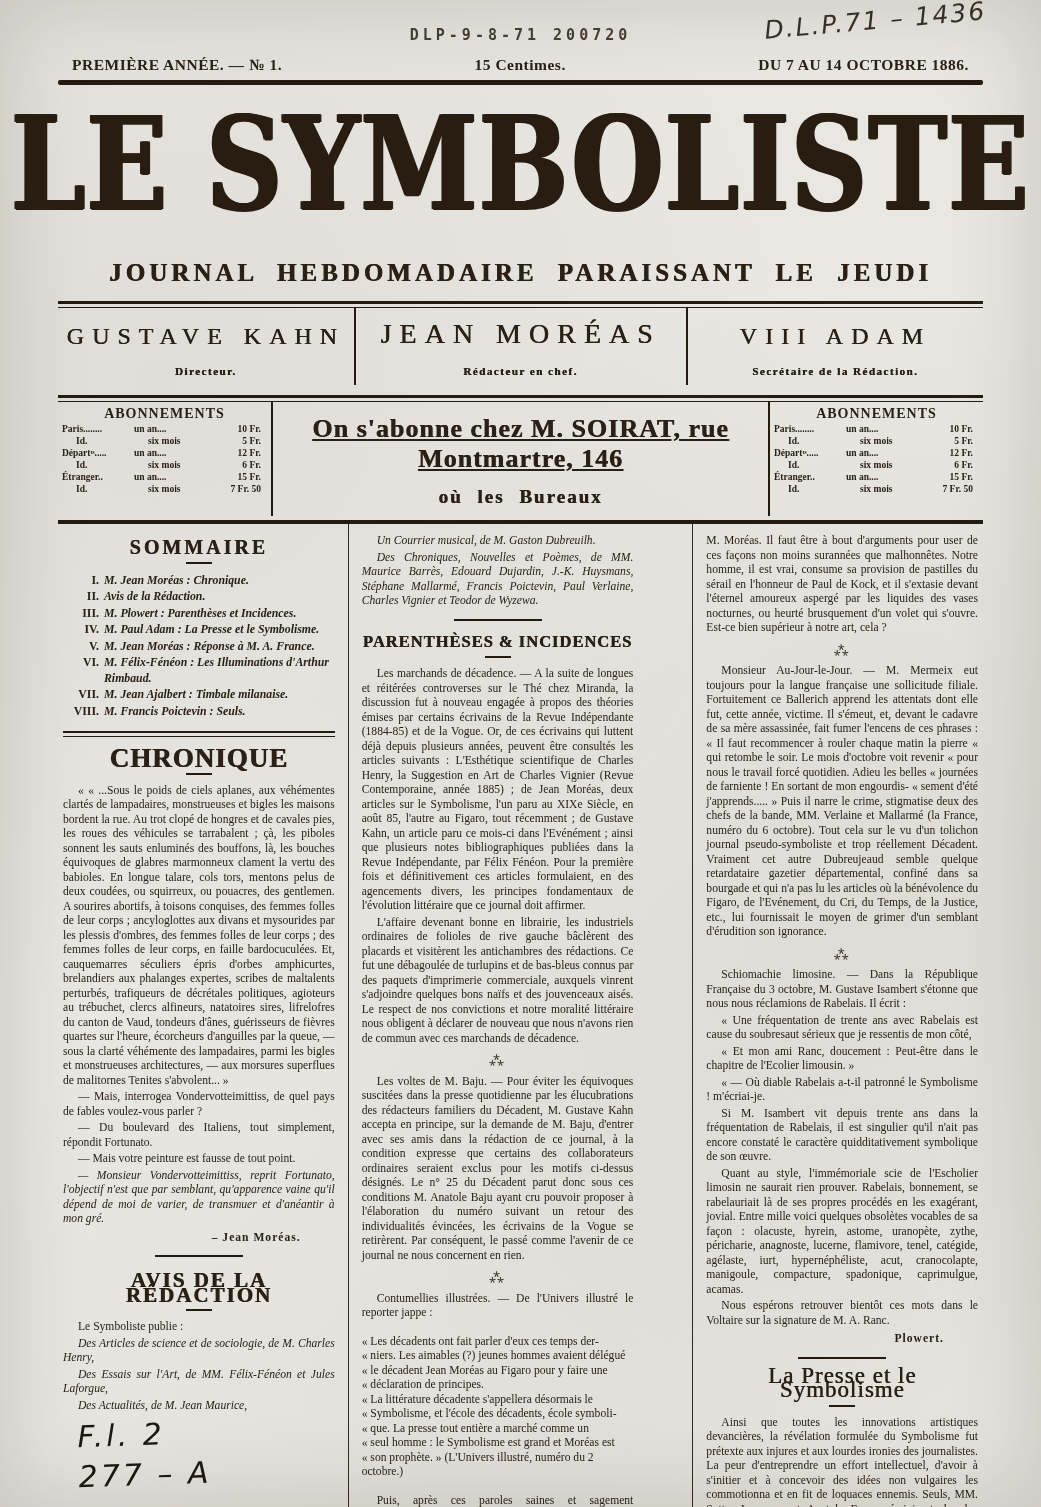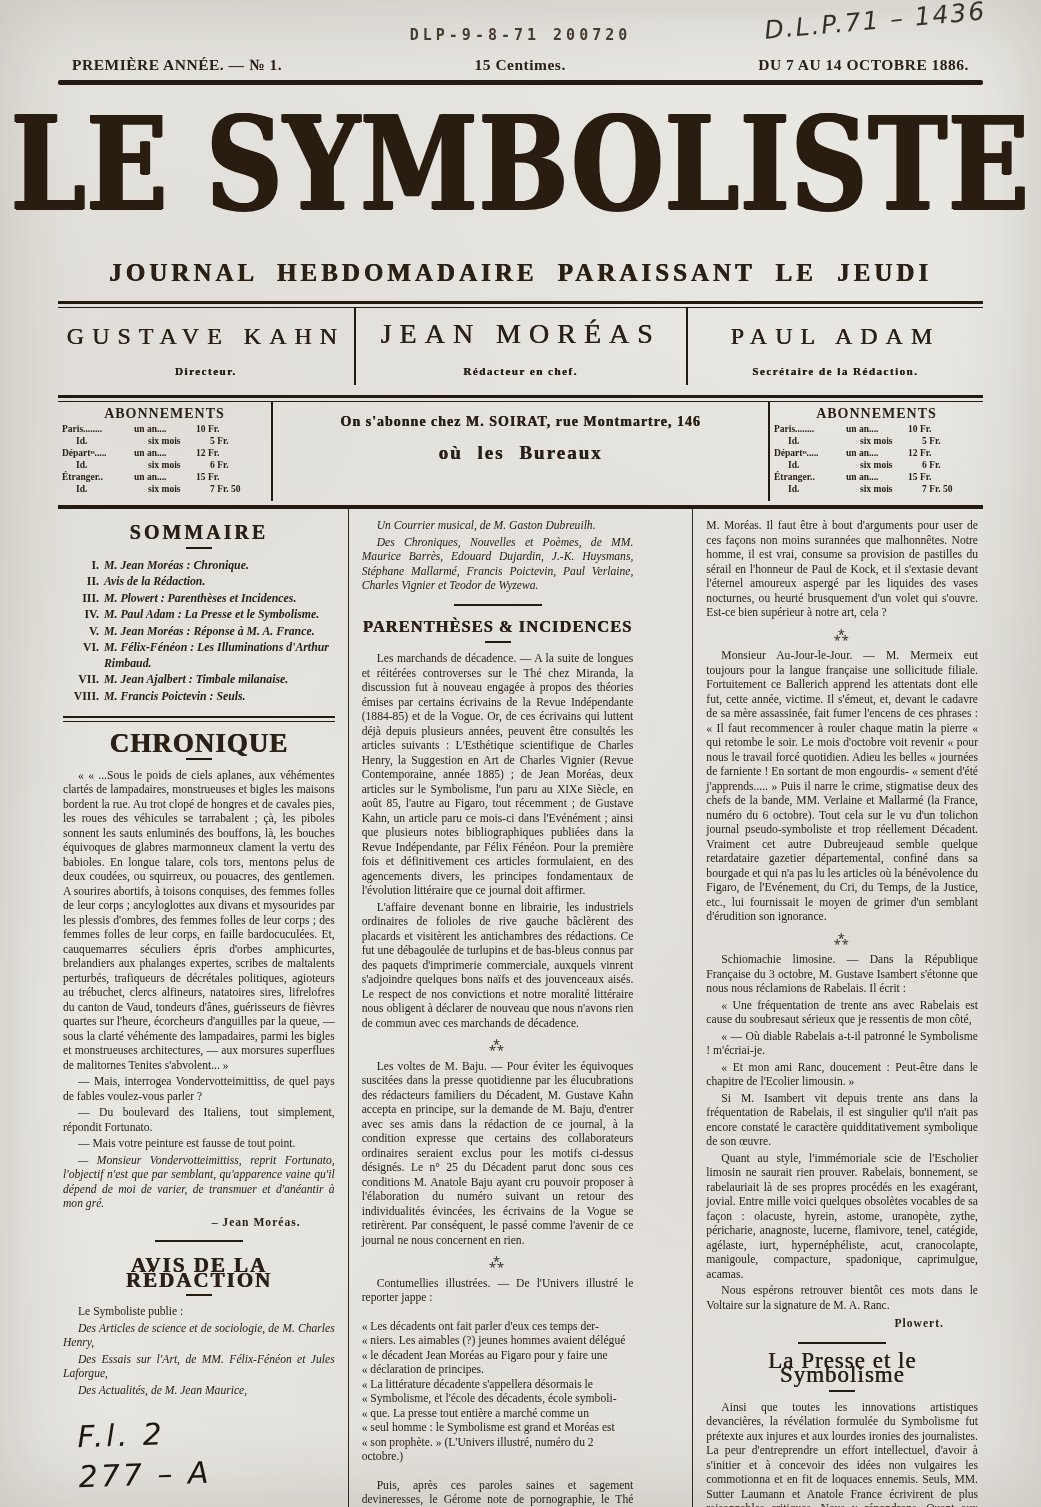--- a/index.html
+++ b/index.html
@@ -56,23 +56,23 @@
   .editor-cell.mid{border-left:2px solid #241a10;border-right:2px solid #241a10;flex:1.12;}
   .editor-name{font-size:24px;letter-spacing:8px;white-space:nowrap;text-shadow:.5px 0 currentColor;}
   .editor-name.big{font-size:28px;}
   .editor-role{font-size:11px;font-weight:bold;letter-spacing:1.5px;margin-top:15px;text-shadow:.4px 0 currentColor;}
   .subs-row{display:flex;align-items:stretch;margin:0 58px;}
   .abbox{width:205px;padding:6px 4px;font-size:9.5px;font-weight:bold;line-height:12px;}
   .abbox .ab-title{text-align:center;font-size:14px;letter-spacing:1px;margin-bottom:3px;}
   .ab-row{display:flex;}
   .ab-place{width:72px;}
   .ab-term{width:62px;}
-  .ab-price{flex:1;text-align:left;padding-right:6px;}
+  .ab-price{flex:1;text-align:right;padding-right:6px;}
   .office{flex:1;text-align:center;border-left:2px solid #241a10;border-right:2px solid #241a10;padding:12px 10px 8px 10px;}
-  .office-line1{font-size:14px;font-weight:bold;letter-spacing:1px;text-shadow:.5px 0 currentColor;}
+  .office-line1{font-size:26px;font-weight:bold;letter-spacing:1px;text-shadow:.5px 0 currentColor;text-decoration:underline;}
   .office-line2{font-size:19px;font-weight:bold;letter-spacing:2px;word-spacing:8px;margin-top:12px;text-shadow:.5px 0 currentColor;}
   .body-rule{height:4px;background:#241a10;margin:4px 58px 0 58px;}
   .body{display:flex;margin:0 50px;align-items:stretch;}
   .col{width:33.33%;padding:10px 13px 0 13px;font-size:11.6px;line-height:14.5px;text-align:justify;}
   .col.c2{border-left:1px solid #32281b;}
   .col.c3{border-left:1px solid #32281b;margin-left:46px;}
   .h-sommaire{text-align:center;font-size:20px;letter-spacing:3px;font-weight:bold;margin-top:6px;text-shadow:.4px 0 currentColor;}
   .hr-tiny{width:26px;border-top:2px solid #241a10;margin:7px auto 9px auto;}
   .hr-short{width:88px;border-top:2px solid #241a10;margin:10px auto;}
   .hr-dbl{border-top:2px solid #241a10;border-bottom:1px solid #241a10;height:3px;margin:12px 0;}
@@ -121,21 +121,21 @@
   <div class="editors">
     <div class="editor-cell">
       <div class="editor-name">GUSTAVE KAHN</div>
       <div class="editor-role">Directeur.</div>
     </div>
     <div class="editor-cell mid">
       <div class="editor-name big">JEAN MORÉAS</div>
       <div class="editor-role">Rédacteur en chef.</div>
     </div>
     <div class="editor-cell">
-      <div class="editor-name">PAUL ADAM</div>
+      <div class="editor-name">VIII ADAM</div>
       <div class="editor-role">Secrétaire de la Rédaction.</div>
     </div>
   </div>
   <div class="rule-double"></div>
 
   <div class="subs-row">
     <div class="abbox">
       <div class="ab-title">ABONNEMENTS</div>
       <div class="ab-row">
           <span class="ab-place">Paris........</span>
@@ -291,22 +291,22 @@
       <p class="para">Puis, après ces paroles saines et sagement devineresses, le Gérome note de pornographie, le Thé chez Miranda et attribue un sonnet vaguement pervers à</p>
     </div>
 
     <div class="col c3">
       <p class="para noindent">M. Moréas. Il faut être à bout d'arguments pour user de ces façons non moins surannées que malhonnêtes. Notre homme, il est vrai, consume sa provision de pastilles du sérail en l'honneur de Paul de Kock, et il s'extasie devant l'éternel amoureux aspergé par les liquides des vases nocturnes, ou heurté brusquement d'un volet qui s'ouvre. Est-ce bien supérieur à notre art, cela ?</p>
       <div class="asterism">⁂</div>
       <p class="para">Monsieur Au-Jour-le-Jour. — M. Mermeix eut toujours pour la langue française une sollicitude filiale. Fortuitement ce Ballerich apprend les attentats dont elle fut, cette année, victime. Il s'émeut, et, devant le cadavre de sa mère assassinée, fait fumer l'encens de ces phrases : « Il faut recommencer à rouler chaque matin la pierre « qui retombe le soir. Le mois d'octobre voit revenir « pour nous le travail forcé quotidien. Adieu les belles « journées de farniente ! En sortant de mon engourdis- « sement d'été j'apprends..... » Puis il narre le crime, stigmatise deux des chefs de la bande, MM. Verlaine et Mallarmé (la France, numéro du 6 octobre). Tout cela sur le vu d'un tolichon journal pseudo-symboliste et trop réellement Décadent. Vraiment cet autre Dubreujeaud semble quelque retardataire gazetier départemental, confiné dans sa bourgade et qui n'a pas lu les articles où la bénévolence du Figaro, de l'Evénement, du Cri, du Temps, de la Justice, etc., lui fournissait le moyen de grimer d'un semblant d'érudition son ignorance.</p>
       <div class="asterism">⁂</div>
       <p class="para">Schiomachie limosine. — Dans la République Française du 3 octobre, M. Gustave Isambert s'étonne que nous nous réclamions de Rabelais. Il écrit :</p>
       <p class="para">« Une fréquentation de trente ans avec Rabelais est cause du soubresaut sérieux que je ressentis de mon côté,</p>
+      <p class="para">« Et mon ami Ranc, doucement : Peut-être dans le chapitre de l'Ecolier limousin. »</p>
       <p class="para">« — Où diable Rabelais a-t-il patronné le Symbolisme ! m'écriai-je.</p>
-      <p class="para">« Et mon ami Ranc, doucement : Peut-être dans le chapitre de l'Ecolier limousin. »</p>
       <p class="para">Si M. Isambert vit depuis trente ans dans la fréquentation de Rabelais, il est singulier qu'il n'ait pas encore constaté le caractère quidditativement symbolique de son œuvre.</p>
       <p class="para">Quant au style, l'immémoriale scie de l'Escholier limosin ne saurait rien prouver. Rabelais, bonnement, se rabelauriait là de ses propres procédés en les exagérant, jovial. Entre mille voici quelques obsolètes vocables de sa façon : olacuste, hyrein, astome, uranopète, zythe, péricharie, anagnoste, lucerne, flamivore, tenel, catégide, agélaste, iurt, hypernéphéliste, acut, cranocolapte, manigoule, compacture, spadonique, caprimulgue, acamas.</p>
       <p class="para">Nous espérons retrouver bientôt ces mots dans le Voltaire sur la signature de M. A. Ranc.</p>
       <div class="sig">Plowert.</div>
       <div class="hr-short"></div>
       <div class="h-presse">La Presse et le Symbolisme</div>
       <div class="hr-tiny"></div>
       <p class="para">Ainsi que toutes les innovations artistiques devancières, la révélation formulée du Symbolisme fut prétexte aux injures et aux lourdes ironies des journalistes. La peur d'entreprendre un effort intellectuel, d'avoir à s'initier et à concevoir des idées non vulgaires les commotionna et en fit de loquaces ennemis. Seuls, MM. Sutter Laumann et Anatole France écrivirent de plus raisonnables critiques. Nous y répondrons. Quant aux quelconques reporters dont la brutale ignorance se manifesta, nous nous garderons ici, jugeant leur langage par défaut d'éducation, de tenir envers ces gavroches mal appris le rôle de gouvernante anglaise.</p>
     </div>
 

